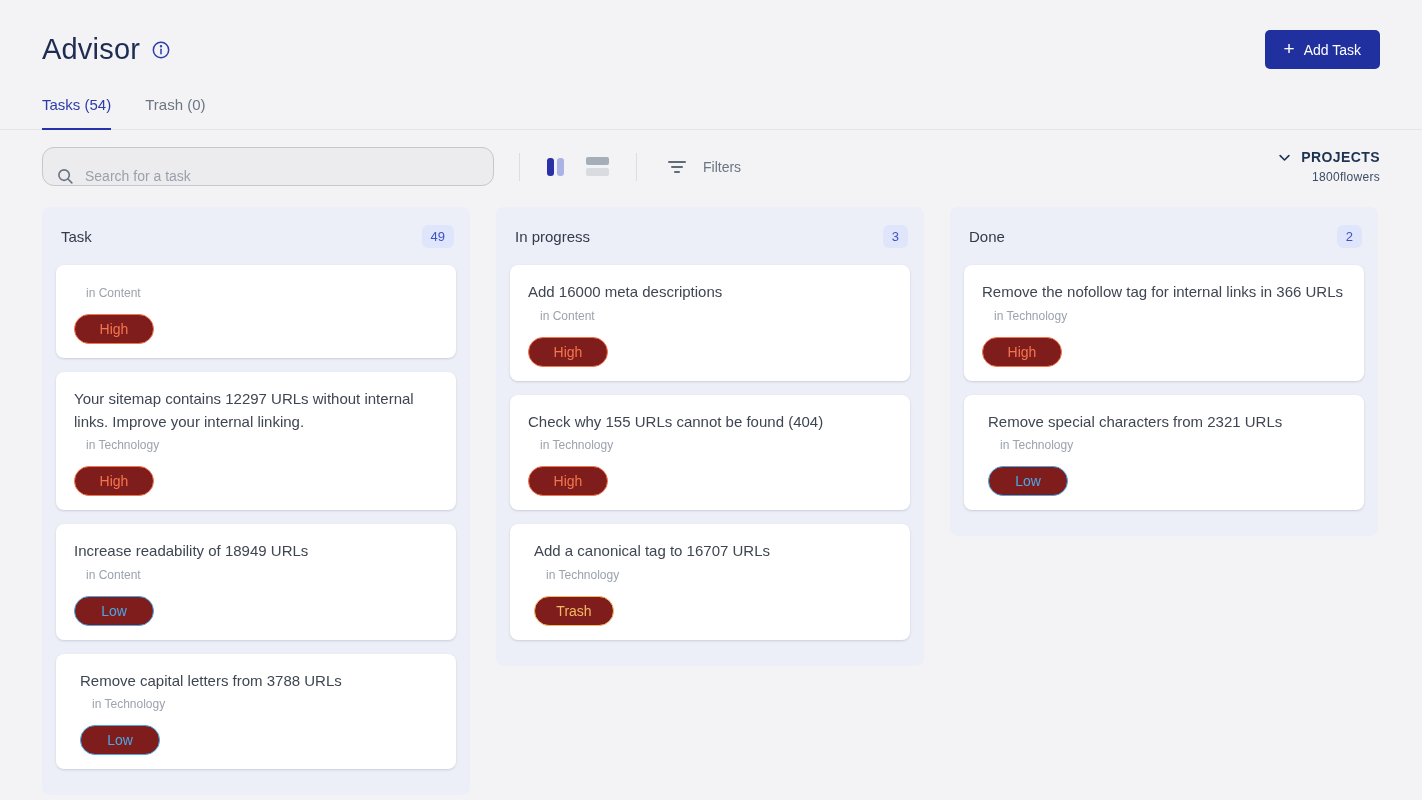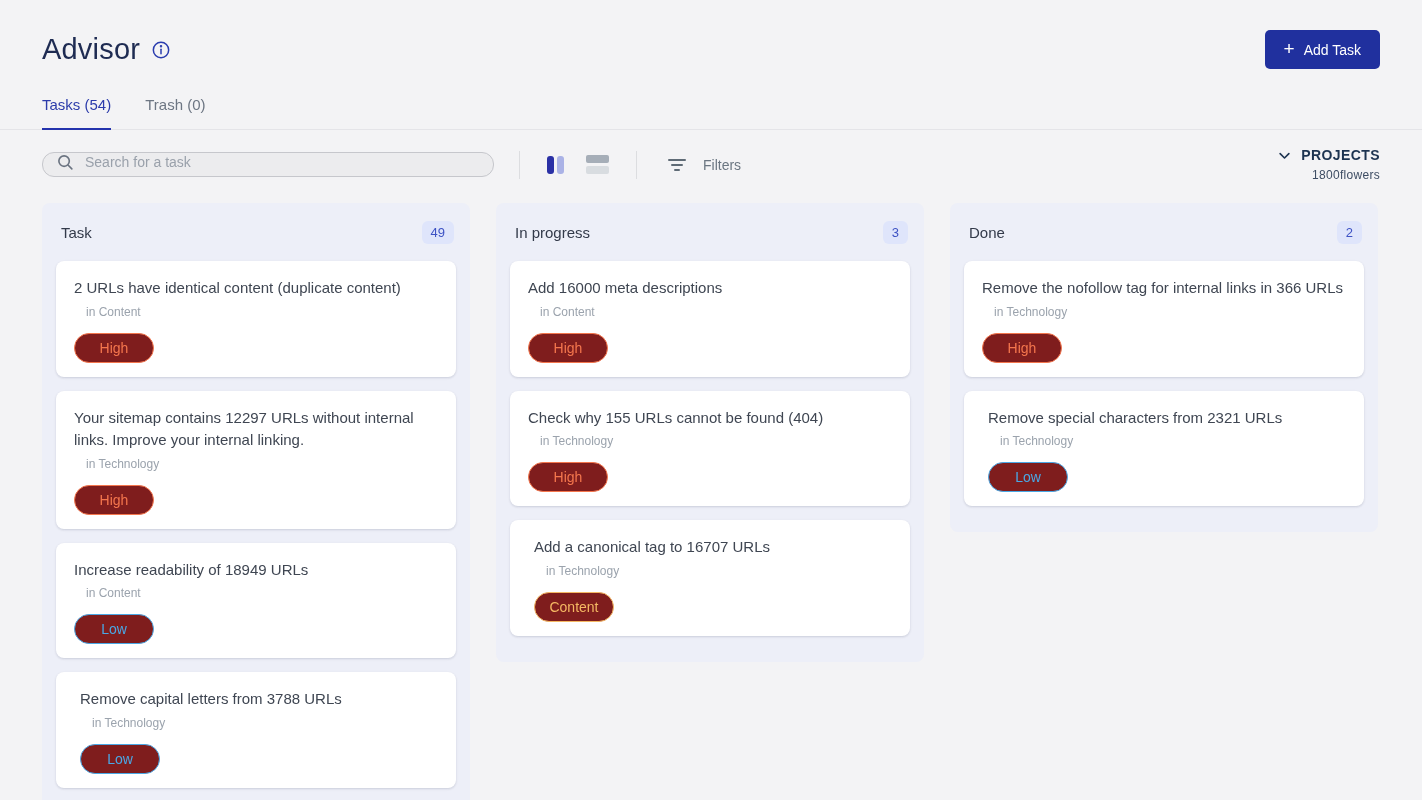--- a/index.html
+++ b/index.html
@@ -23,21 +23,21 @@
   .plus-glyph { font-size: 19px; font-weight: 400; line-height: 1; margin-top: -2px; }
 
   
   .tabs { display: flex; gap: 34px; padding: 0 42px; margin-top: 27px; border-bottom: 1px solid #e4e4e8; }
   .tab { font-size: 15px; padding-bottom: 15px; color: #6d7683; cursor: pointer; }
   .tab.active { color: #2c3cab; border-bottom: 2px solid #2433ad; margin-bottom: -1px; font-weight: 500; }
 
   
   .toolbar { display: flex; align-items: center; padding: 17px 42px 0 42px; }
   .search {
-    width: 452px; height: 25px; display: flex; align-items: flex-start;
+    width: 452px; height: 39px; display: flex; align-items: flex-end;
     background: #ececee; border: 1px solid #c6c7cc; border-radius: 12px;
     padding: 0 13px; gap: 9px;
   }
   .search input { border: none; background: transparent; outline: none; font-size: 14px; font-family: inherit; color: #4a5260; width: 100%; }
   .search input::placeholder { color: #9aa1ab; }
   .sep { width: 1px; height: 28px; background: #dcdde0; margin: 0 25px; }
   .view-group { display: flex; align-items: center; gap: 18px; }
   .view-btn { background: none; border: none; padding: 2px; cursor: pointer; display: flex; }
   .kanban-icon { display: flex; gap: 3px; }
   .kanban-icon i { width: 7px; height: 18px; border-radius: 3px; display: block; }
@@ -149,21 +149,20 @@
 </div>
 
 <div class="board">
   <div class="column">
     <div class="col-head">
       <span class="col-title">Task</span>
       <span class="count-badge">49</span>
     </div>
     <div>
   <div class="card">
-    <div class="card-title">2 URLs have identical content (duplicate content)</div>
     <div class="card-meta">in Content</div>
     <span class="pill pill-high">High</span>
   </div>
 
   <div class="card">
     <div class="card-title">Your sitemap contains 12297 URLs without internal links. Improve your internal linking.</div>
     <div class="card-meta">in Technology</div>
     <span class="pill pill-high">High</span>
   </div>
 
@@ -195,21 +194,21 @@
 
   <div class="card">
     <div class="card-title">Check why 155 URLs cannot be found (404)</div>
     <div class="card-meta">in Technology</div>
     <span class="pill pill-high">High</span>
   </div>
 
   <div class="card">
     <div class="card-title">Add a canonical tag to 16707 URLs</div>
     <div class="card-meta">in Technology</div>
-    <span class="pill pill-medium">Content</span>
+    <span class="pill pill-medium">Trash</span>
   </div>
 </div>
   </div>
 
   <div class="column">
     <div class="col-head">
       <span class="col-title">Done</span>
       <span class="count-badge">2</span>
     </div>
     <div>

